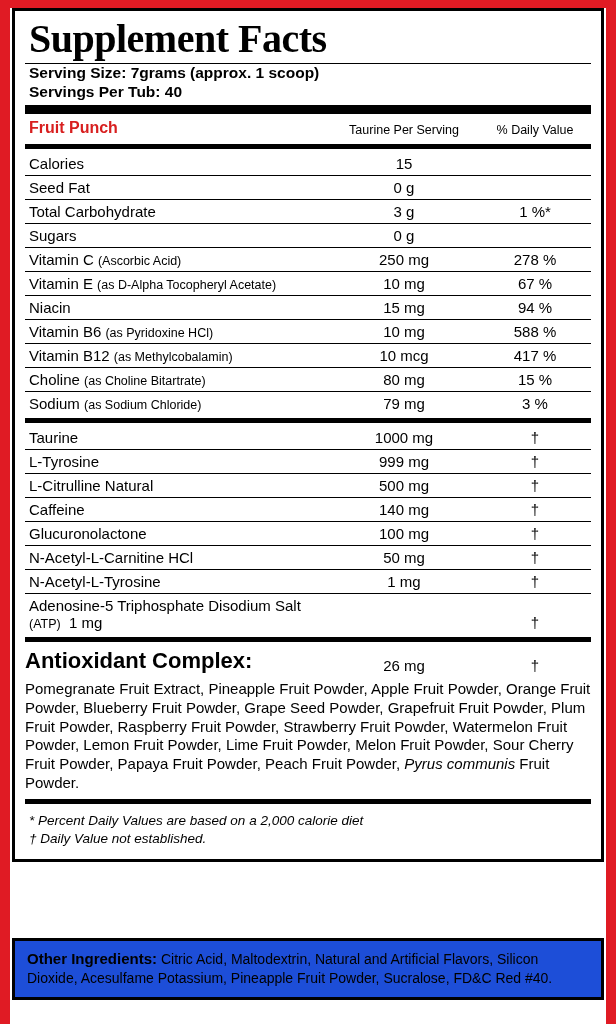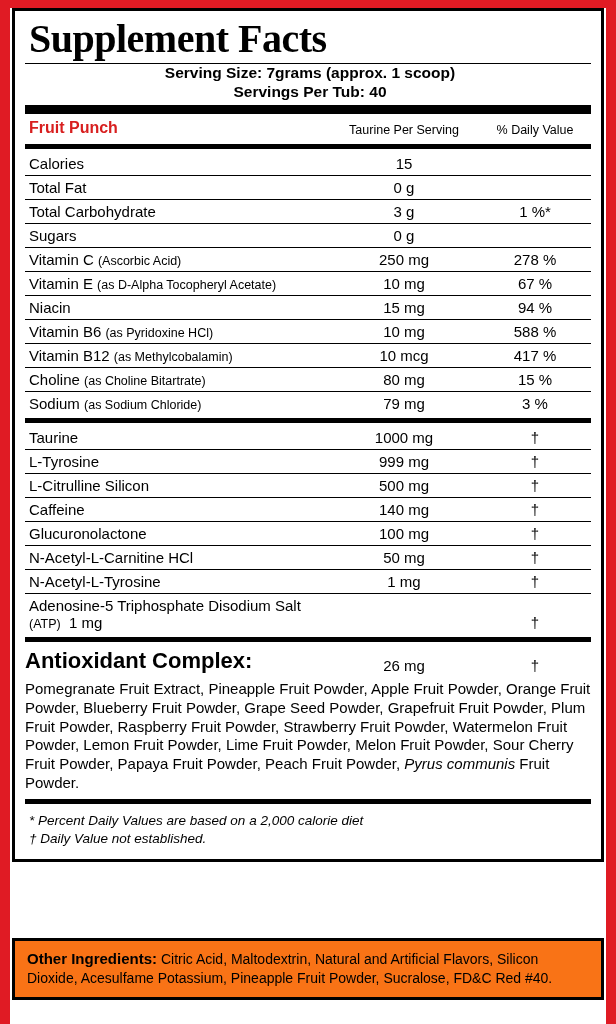--- a/index.html
+++ b/index.html
@@ -49,21 +49,21 @@
     padding: 6px 10px 8px 10px;
   }
 
   .panel2 {
     position: absolute;
     left: 12px;
     top: 938px;
     width: 592px;
     box-sizing: border-box;
     border: 3px solid #000;
-    background: #f97316;
+    background: #1d4ed8;
     padding: 8px 10px 10px 10px;
   }
 
   .title {
     font-size: 40px;
     font-weight: bold;
     letter-spacing: -0.5px;
     line-height: 1.0;
     margin: 2px 0 4px 4px;
     font-family: Liberation Serif, serif;
@@ -80,21 +80,20 @@
   .rule-thin {
     border-bottom: 1px solid #000;
     margin: 0;
   }
 
   .serving {
     font-size: 15.5px;
     font-weight: bold;
     line-height: 1.22;
     margin-left: 4px;
-    text-align: center;
   }
 
   table.facts {
     width: 100%;
     border-collapse: collapse;
     font-size: 15px;
   }
   table.facts td {
     padding: 3px 0 3px 0;
     vertical-align: bottom;
@@ -194,21 +193,21 @@
     <div class="rule-med"></div>
 
     <table class="facts">
       <tbody>
         <tr class="line firstline">
           <td class="col-name"><span>Calories</span><span class="paren"></span></td>
           <td class="col-amt">15</td>
           <td class="col-dv"></td>
         </tr>
         <tr class="line">
-          <td class="col-name"><span>Total Fat</span><span class="paren"></span></td>
+          <td class="col-name"><span>Seed Fat</span><span class="paren"></span></td>
           <td class="col-amt">0 g</td>
           <td class="col-dv"></td>
         </tr>
         <tr class="line">
           <td class="col-name"><span>Total Carbohydrate</span><span class="paren"></span></td>
           <td class="col-amt">3 g</td>
           <td class="col-dv">1 %*</td>
         </tr>
         <tr class="line">
           <td class="col-name"><span>Sugars</span><span class="paren"></span></td>
@@ -261,21 +260,21 @@
           <td class="col-name"><span>Taurine</span></td>
           <td class="col-amt">1000 mg</td>
           <td class="col-dv">†</td>
         </tr>
         <tr class="line">
           <td class="col-name"><span>L-Tyrosine</span></td>
           <td class="col-amt">999 mg</td>
           <td class="col-dv">†</td>
         </tr>
         <tr class="line">
-          <td class="col-name"><span>L-Citrulline Silicon</span></td>
+          <td class="col-name"><span>L-Citrulline Natural</span></td>
           <td class="col-amt">500 mg</td>
           <td class="col-dv">†</td>
         </tr>
         <tr class="line">
           <td class="col-name"><span>Caffeine</span></td>
           <td class="col-amt">140 mg</td>
           <td class="col-dv">†</td>
         </tr>
         <tr class="line">
           <td class="col-name"><span>Glucuronolactone</span></td>

